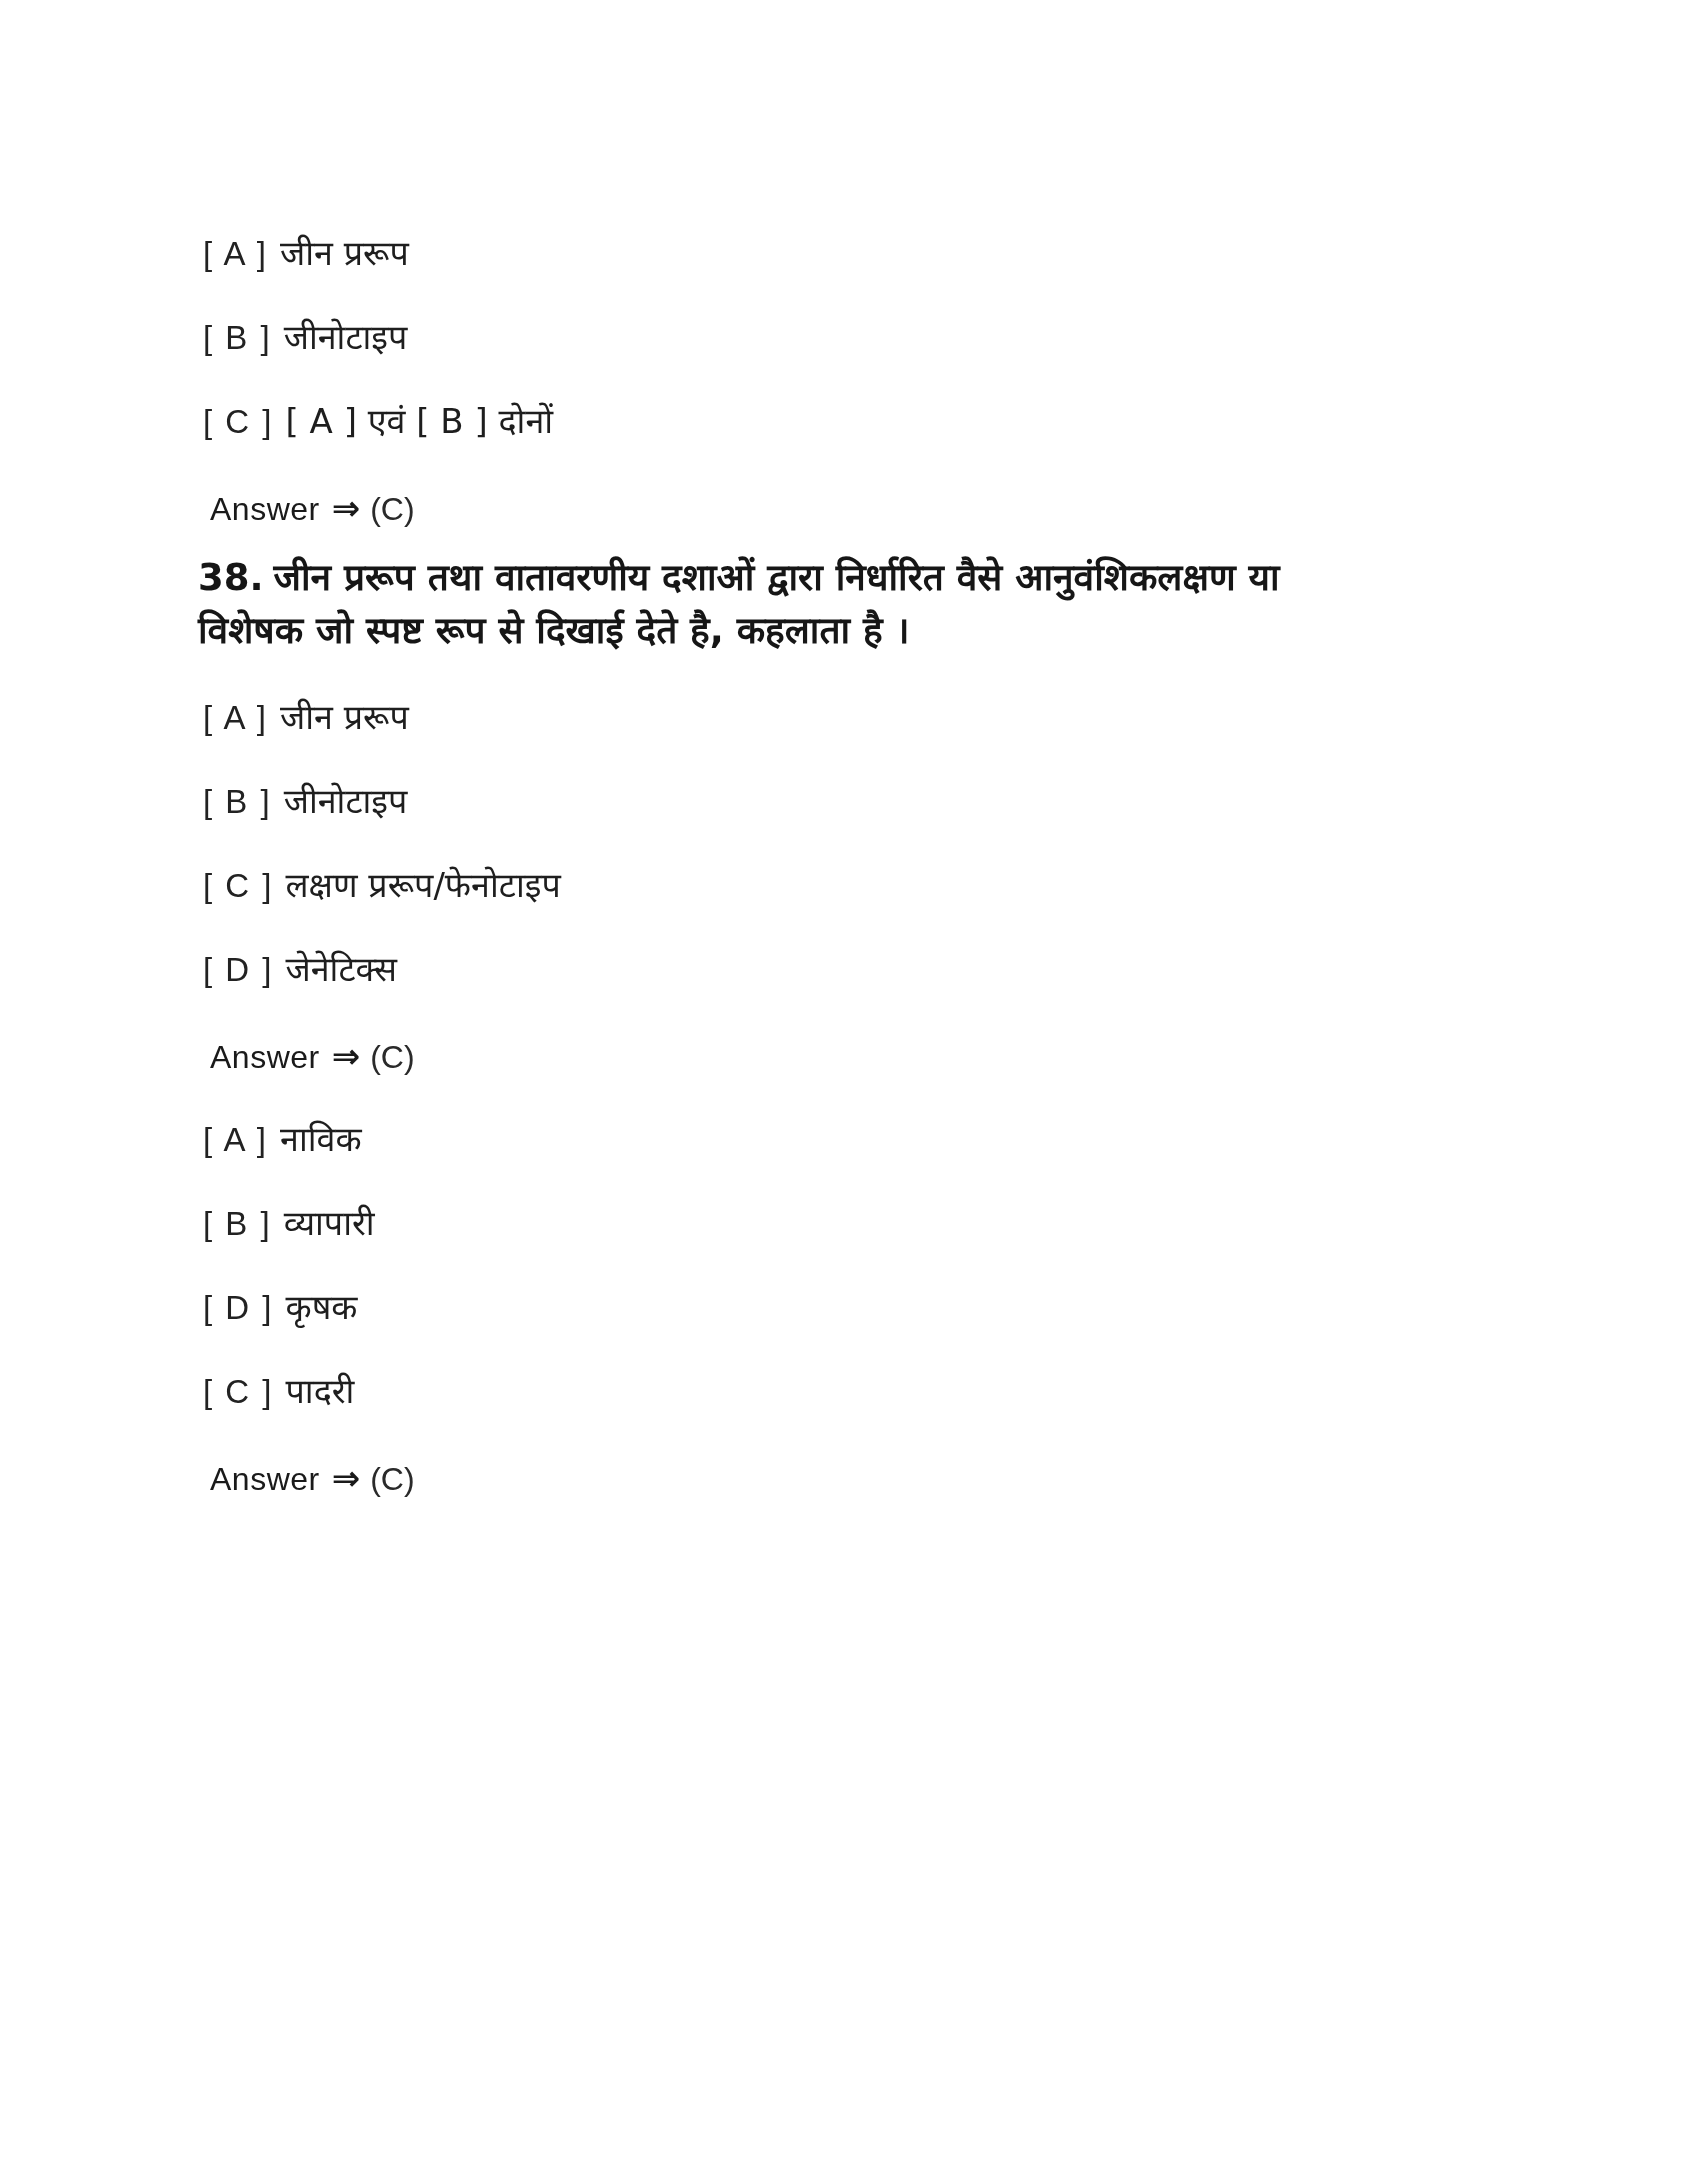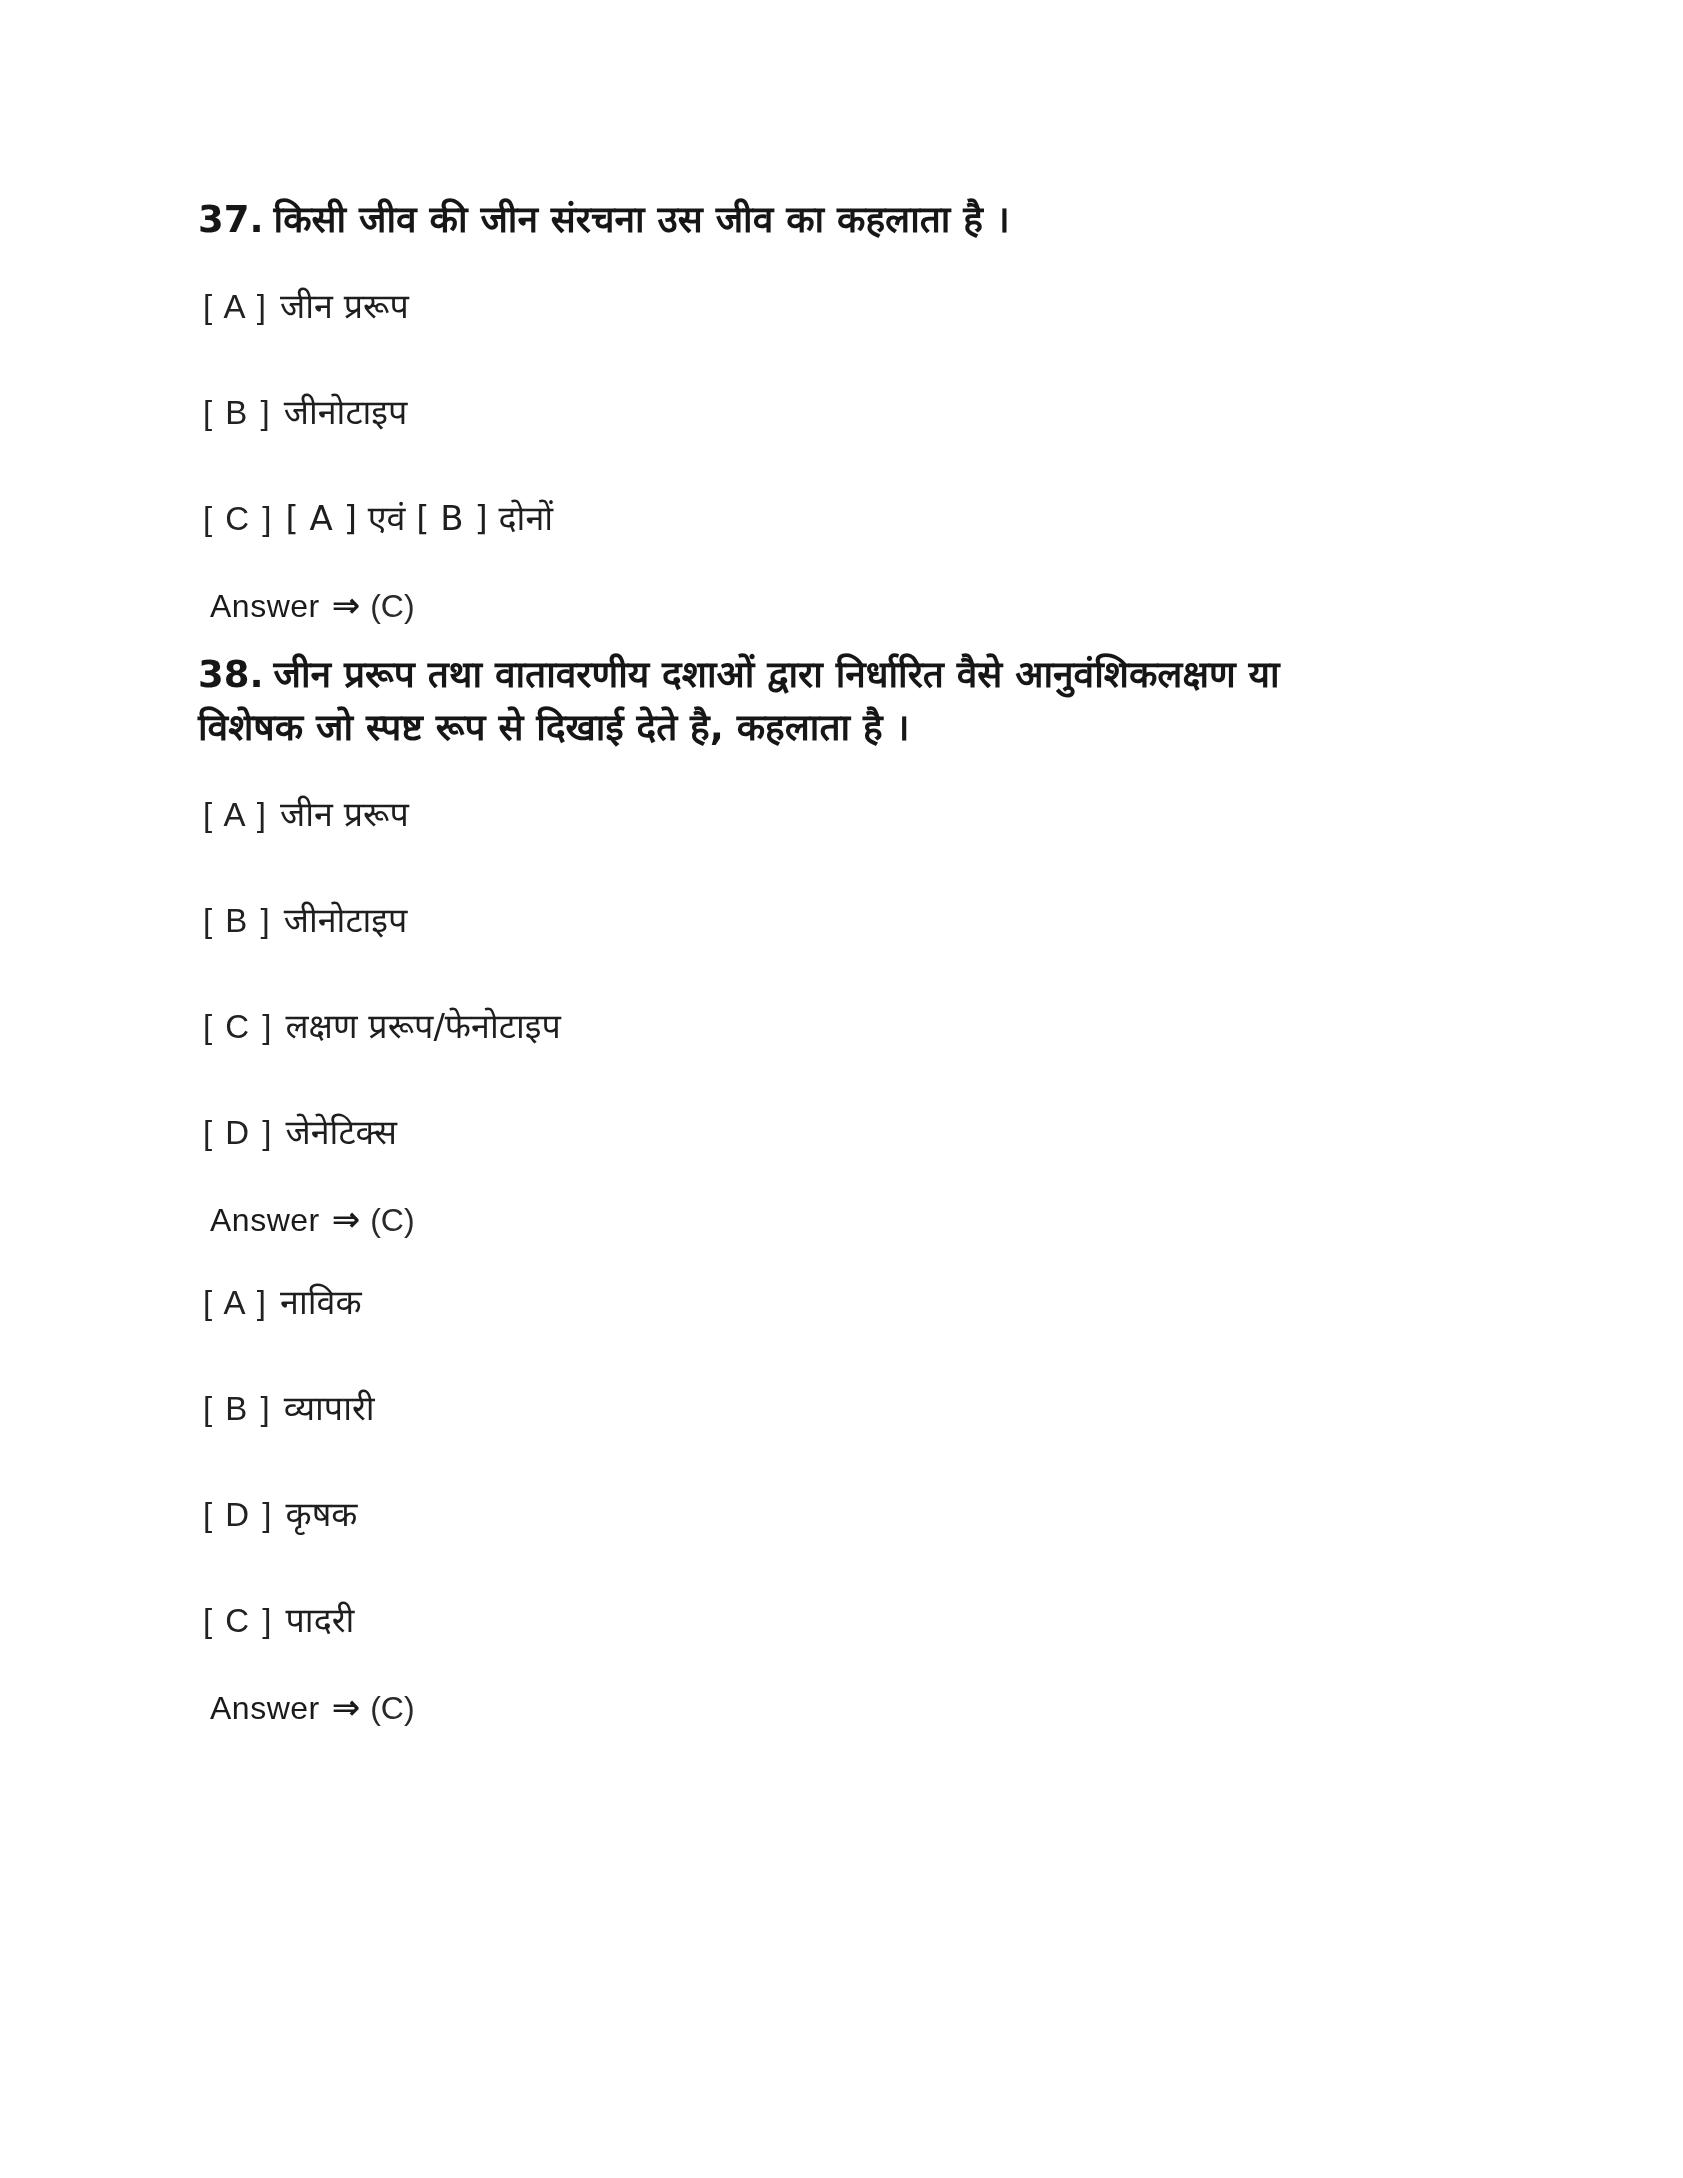--- a/index.html
+++ b/index.html
@@ -42,21 +42,21 @@
     margin-top: 38px;
     margin-bottom: 1px;
     font-size: 34px;
     line-height: 44px;
     font-weight: 400;
     color: #1e1e1e;
     padding-left: 5px;
   }
 
   .option + .option {
-    margin-top: 61px;
+    margin-top: 39px;
   }
 
   .opt-key {
     font-family: "Liberation Sans", "DejaVu Sans", sans-serif;
     font-size: 33px;
     color: #222222;
     margin-right: 12px;
     letter-spacing: 2px;
   }
 
@@ -90,21 +90,20 @@
     font-weight: 400;
     color: #2a2a2a;
   }
 </style>
 </head>
 <body>
 
 <div class="page">
 
   <section class="question">
-    <h2 class="q-title"><span class="q-num">37.</span><span>किसी जीव की जीन संरचना उस जीव का कहलाता है ।</span></h2>
 
     <p class="option"><span class="opt-key">[ A ]</span><span class="opt-text">जीन प्ररूप</span></p>
     <p class="option"><span class="opt-key">[ B ]</span><span class="opt-text">जीनोटाइप</span></p>
     <p class="option"><span class="opt-key">[ C ]</span><span class="opt-text">[ A ] एवं [ B ] दोनों</span></p>
 
     <p class="answer"><span class="answer-label">Answer</span><span class="arrow">⇒</span><span class="answer-value">(C)</span></p>
   </section>
 
   <section class="question">
     <h2 class="q-title"><span class="q-num">38.</span><span>जीन प्ररूप तथा वातावरणीय दशाओं द्वारा निर्धारित वैसे आनुवंशिकलक्षण या विशेषक जो स्पष्ट रूप से दिखाई देते है, कहलाता है ।</span></h2>

